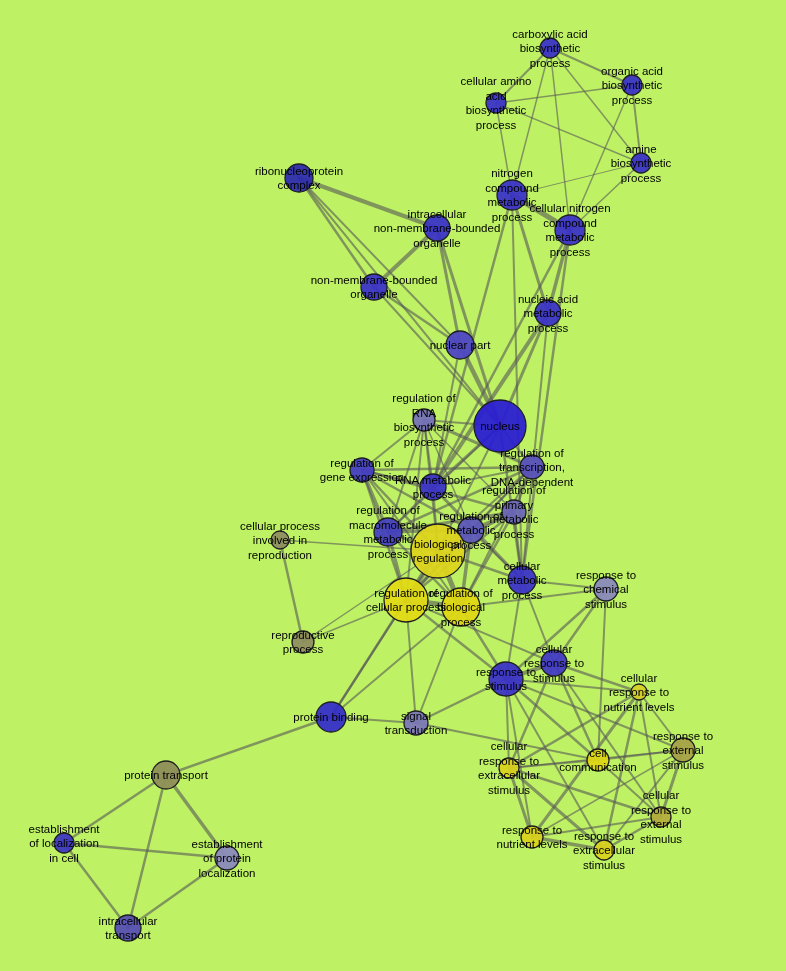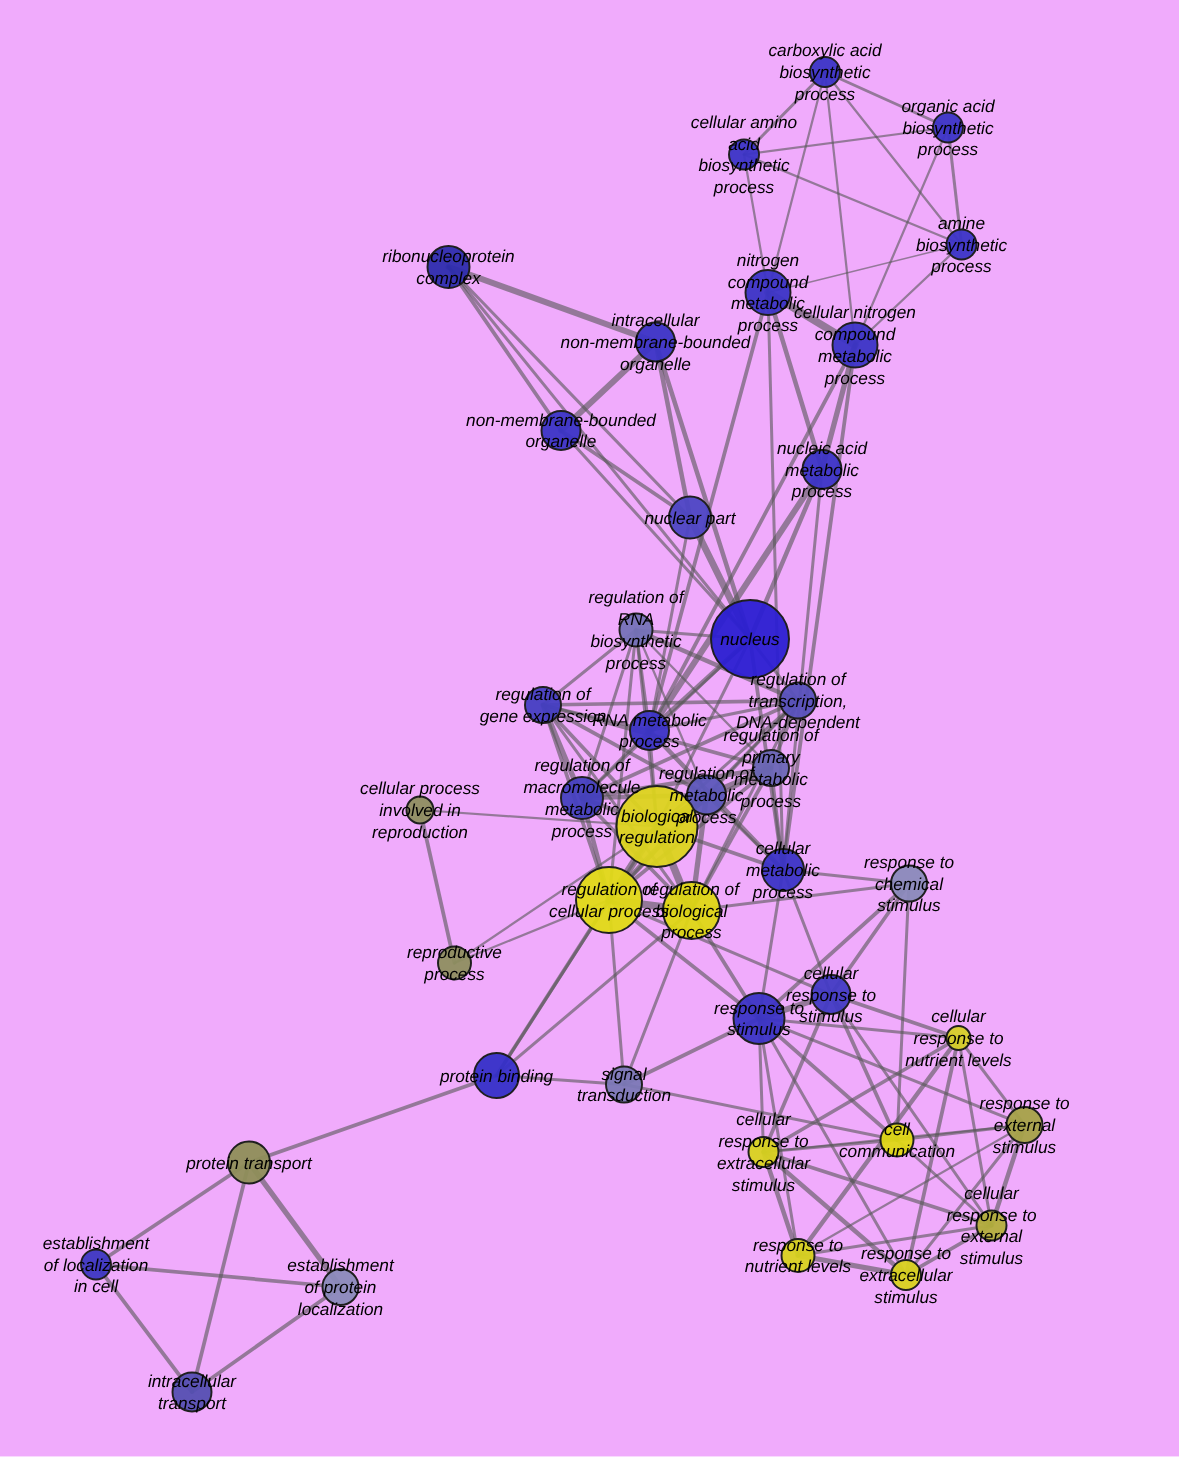--- a/index.html
+++ b/index.html
@@ -1,22 +1,21 @@
 <!DOCTYPE html>
 <html><head>
 <meta charset="utf-8">
 <style>
   html, body { margin: 0; padding: 0; background: #ffffff; }
   .canvas {
     position: relative;
     width: 786px;
     height: 971px;
-    background: #f0abfc;
+    background: #bef264;
     overflow: hidden;
-    font-style: italic;
   }
   svg text {
     font-family: "Liberation Sans", sans-serif;
     font-size: 11.5px;
     fill: #000000;
   }
 </style>
 </head>
 <body>
 

